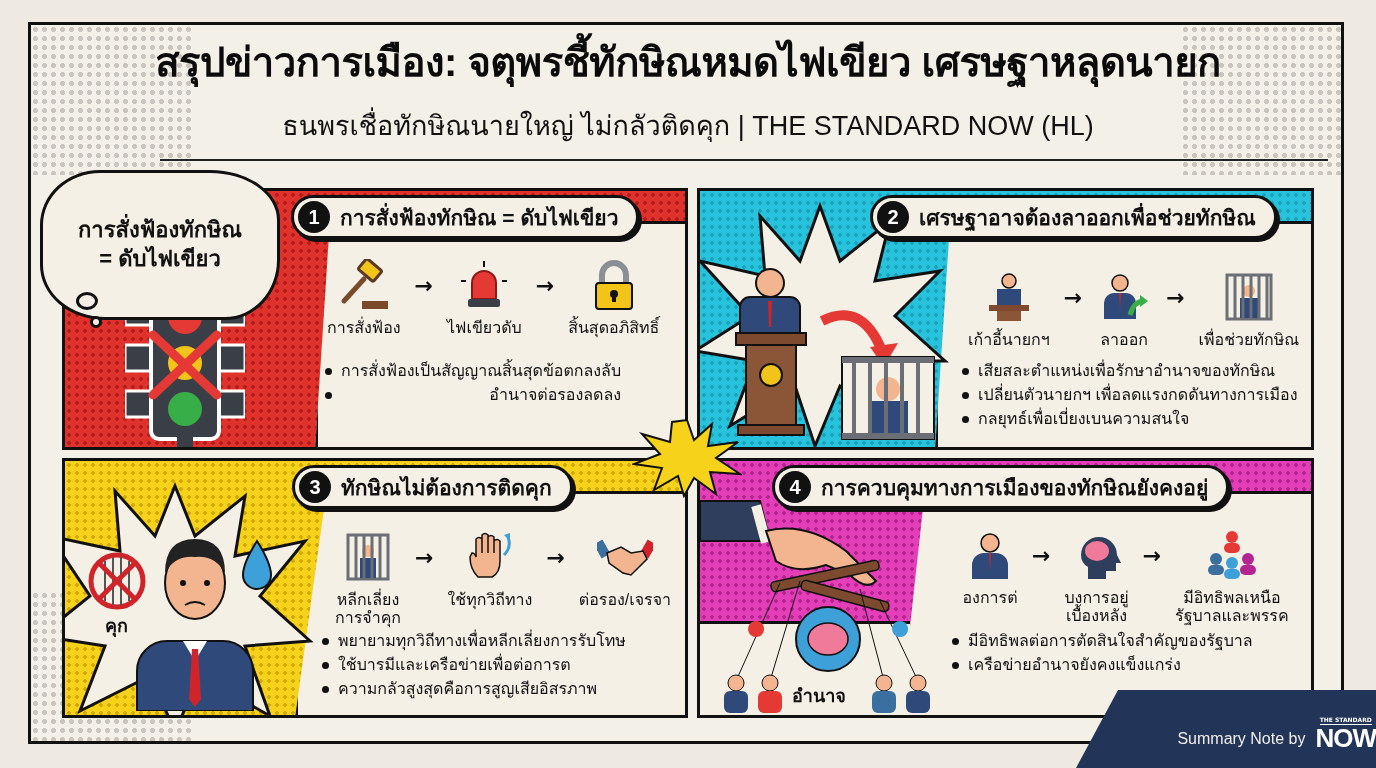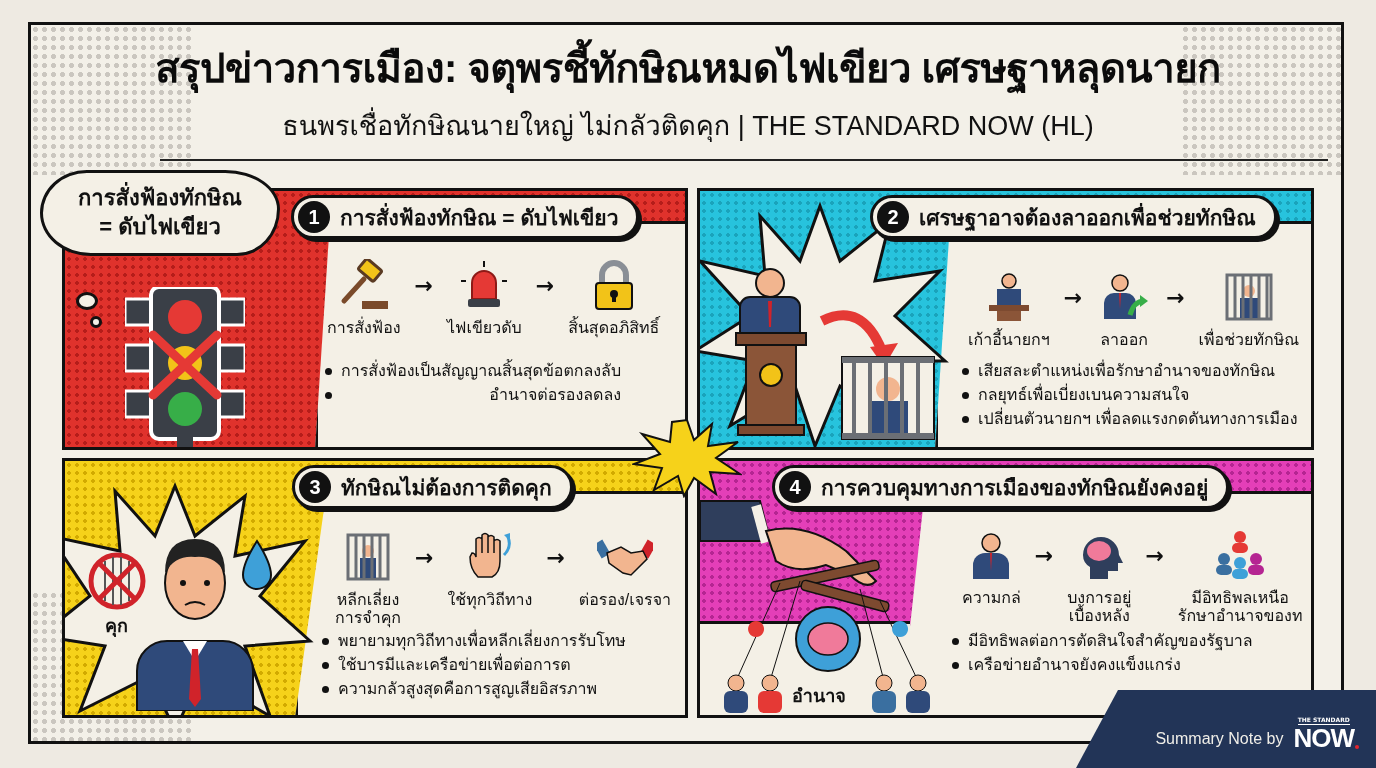--- a/index.html
+++ b/index.html
@@ -13,21 +13,21 @@
   .frame {
     position: absolute; left: 28px; top: 22px; width: 1316px; height: 722px;
     border: 3px solid #111; background: #f3f0e8;
   }
   .halftone-corner {
     position: absolute; width: 160px; height: 150px;
     background-image: radial-gradient(circle, #b8b4ad 35%, transparent 40%);
     background-size: 9px 9px; opacity: .7;
   }
   .title {
-    position: absolute; left: 0; width: 100%; top: 36px; text-align: center;
+    position: absolute; left: 0; width: 100%; top: 30px; text-align: center;
     font-family: "Liberation Sans", sans-serif; font-weight: 900; font-size: 40px; letter-spacing: -0.5px;
     color: #0b0b0b;
   }
   .subtitle {
     position: absolute; left: 0; width: 100%; top: 104px; text-align: center;
     font-family: "Liberation Sans", sans-serif; font-size: 27px; color: #111; font-weight: 500;
   }
   .rule { position: absolute; left: 160px; right: 48px; top: 159px; height: 2px; background: #222; }
 
   .panel {
@@ -81,32 +81,32 @@
   .p1 .flow { left: 262px; top: 66px; }
   .p1 .bullets { left: 258px; top: 168px; text-align: right; }
   .p2 .flow { left: 268px; top: 78px; }
   .p2 .bullets { left: 260px; top: 168px; }
   .p3 .flow { left: 270px; top: 68px; }
   .p3 .bullets { left: 255px; top: 168px; }
   .p4 .flow { left: 262px; top: 66px; }
   .p4 .bullets { left: 250px; top: 168px; }
 
   .thought {
-    position: absolute; left: 40px; top: 170px; width: 240px; height: 86px; z-index: 6;
+    position: absolute; left: 40px; top: 170px; width: 240px; height: 150px; z-index: 6;
     background: #f4f0e6; border: 3px solid #111; border-radius: 60px 70px 55px 65px / 55px 50px 60px 55px;
     display: flex; flex-direction: column; align-items: center; justify-content: center;
     font-family: "Liberation Sans", sans-serif; font-size: 22px; font-weight: 600; line-height: 1.3; text-align: center;
   }
   .thought-dot { position: absolute; z-index: 6; background: #f4f0e6; border: 3px solid #111; border-radius: 50%; }
 
   .starburst { position: absolute; z-index: 3; }
   .footer-band {
     position: absolute; right: 0; bottom: 0; width: 300px; height: 78px; background: #223457;
     clip-path: polygon(14% 0, 100% 0, 100% 100%, 0 100%); z-index: 10;
-    display: flex; align-items: center; justify-content: flex-end; padding-right: 22px; gap: 10px;
+    display: flex; align-items: center; justify-content: flex-end; gap: 10px;
   }
   .footer-text { color: #f0eee8; font-family: "Liberation Sans", sans-serif; font-size: 16px; margin-top: 20px; }
   .logo { display: flex; flex-direction: column; align-items: center; color: #fff; margin-top: 10px; }
   .logo-top { font-size: 6px; font-weight: 900; line-height: 1; border-bottom: 1px solid #fff; padding-bottom: 1px; }
   .logo-now { font-family: "Liberation Sans", sans-serif; font-size: 26px; font-weight: 900; letter-spacing: -1px; line-height: 1; position: relative; }
   .logo-dot { position: absolute; right: -5px; bottom: 2px; width: 4px; height: 4px; background: #e3262e; border-radius: 50%; }
   .side-label { position: absolute; font-family: "Liberation Sans", sans-serif; font-size: 18px; font-weight: 600; z-index: 7; }
 </style>
 </head>
 <body>
@@ -261,22 +261,22 @@
               <line x1="36" y1="4" x2="36" y2="48"></line>
               <line x1="44" y1="4" x2="44" y2="48"></line>
             </g>
           </svg>
       </div>
       <span class="flow-label">เพื่อช่วยทักษิณ</span>
     </div>
   </div>
   <ul class="bullets">
     <li>เสียสละตำแหน่งเพื่อรักษาอำนาจของทักษิณ</li>
+    <li>เปลี่ยนตัวนายกฯ เพื่อลดแรงกดดันทางการเมือง</li>
     <li>กลยุทธ์เพื่อเบี่ยงเบนความสนใจ</li>
-    <li>เปลี่ยนตัวนายกฯ เพื่อลดแรงกดดันทางการเมือง</li>
   </ul>
 </section>
 
 <section class="panel p3 bg-yellow">
   <div class="content-box"></div>
   <svg class="starburst" style="left:-30px;top:20px" width="280" height="250" viewBox="0 0 280 250">
     <polygon points="140,5 160,55 210,15 200,75 270,60 225,115 275,160 210,165 235,235 165,195 140,250 115,195 45,230 70,165 5,155 55,115 15,55 85,70 80,10 120,55" fill="#f4f0e6" stroke="#111" stroke-width="3"></polygon>
   </svg>
   <svg style="position:absolute;left:12px;top:60px;z-index:4" width="220" height="190" viewBox="0 0 220 190">
     <circle cx="40" cy="60" r="26" fill="none" stroke="#d0232a" stroke-width="5"></circle>
@@ -394,21 +394,21 @@
   </div>
   <div class="flow">
     <div class="flow-step">
       <div class="flow-icon">
         <svg width="52" height="52" viewBox="0 0 52 52">
             <circle cx="26" cy="14" r="9" fill="#f2b58f" stroke="#111" stroke-width="1.5"></circle>
             <path d="M8 50 v-14 a12 12 0 0 1 12 -12 h12 a12 12 0 0 1 12 12 v14z" fill="#2f4a7a"></path>
             <polygon points="25,24 27,24 26,42" fill="#d0232a"></polygon>
           </svg>
       </div>
-      <span class="flow-label">ความกล่</span>
+      <span class="flow-label">องการต่</span>
     </div>
     <span class="flow-arrow">→</span>
     <div class="flow-step">
       <div class="flow-icon">
         <svg width="52" height="52" viewBox="0 0 52 52">
             <path d="M10 26 a18 18 0 0 1 36 0 l4 8 h-5 v8 h-10 v8 h-18 v-12 q-7 -4 -7 -12z" fill="#2f3e5c"></path>
             <ellipse cx="26" cy="22" rx="12" ry="10" fill="#f07a9a"></ellipse>
           </svg>
       </div>
       <span class="flow-label">บงการอยู่
@@ -422,21 +422,21 @@
             <rect x="20" y="14" width="16" height="10" rx="5" fill="#e53935"></rect>
             <circle cx="12" cy="30" r="6" fill="#3a6fa0"></circle>
             <rect x="4" y="36" width="16" height="10" rx="5" fill="#3a6fa0"></rect>
             <circle cx="28" cy="34" r="6" fill="#3ea0d8"></circle>
             <rect x="20" y="40" width="16" height="10" rx="5" fill="#3ea0d8"></rect>
             <circle cx="44" cy="30" r="6" fill="#b52592"></circle>
             <rect x="36" y="36" width="16" height="10" rx="5" fill="#b52592"></rect>
           </svg>
       </div>
       <span class="flow-label">มีอิทธิพลเหนือ
-รักษาอำนาจของท</span>
+รัฐบาลและพรรค</span>
     </div>
   </div>
   <ul class="bullets">
     <li>มีอิทธิพลต่อการตัดสินใจสำคัญของรัฐบาล</li>
     <li>เครือข่ายอำนาจยังคงแข็งแกร่ง</li>
   </ul>
 </section>
 
 <svg style="position:absolute;left:632px;top:418px;z-index:8" width="110" height="80" viewBox="0 0 110 80">
   <polygon points="55,2 62,22 80,6 76,28 106,24 84,40 108,56 78,54 84,76 62,60 52,78 46,58 22,72 30,50 2,46 28,36 10,16 38,24 40,4" fill="#f6d21a" stroke="#111" stroke-width="2"></polygon>

